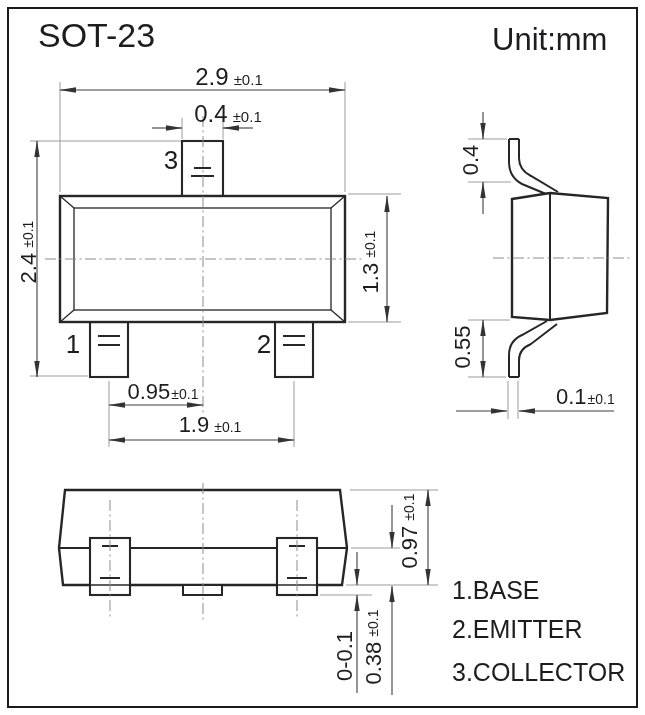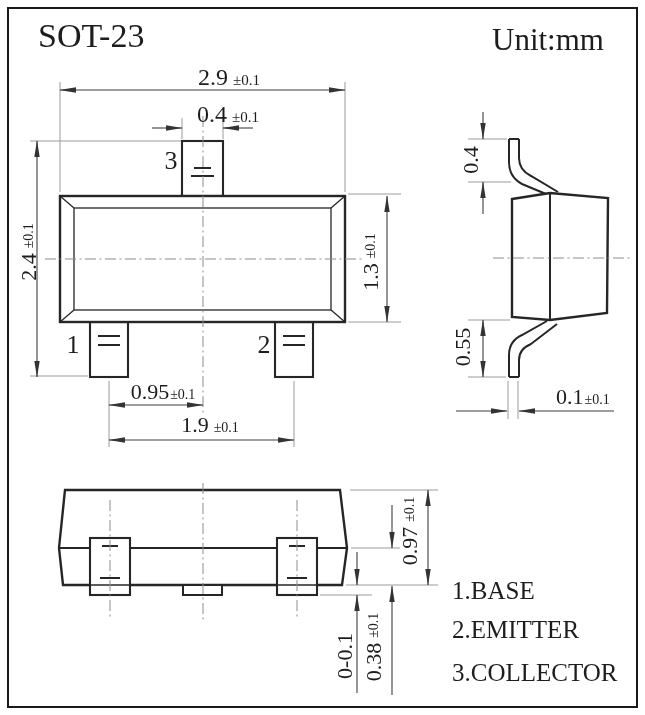--- a/index.html
+++ b/index.html
@@ -1,17 +1,17 @@
 <!DOCTYPE html>
 <html><head>
 <meta charset="utf-8">
 <style>
   html,body{margin:0;padding:0;background:#ffffff;}
   .sheet{position:relative;width:645px;height:715px;background:#ffffff;overflow:hidden;
-         font-family:Liberation Serif, serif;}
+         font-family:Liberation Sans, sans-serif;}
   svg{position:absolute;top:0;left:0;}
   .objf  {stroke:#262626;stroke-width:2.4;fill:#ffffff;stroke-linejoin:miter;}
   .objf2 {stroke:#262626;stroke-width:2.1;fill:#ffffff;}
   .thin  {stroke:#262626;stroke-width:1.3;fill:none;}
   .mk    {stroke:#262626;stroke-width:2;fill:none;}
   .lead  {stroke:#262626;stroke-width:2;fill:none;}
   .ext   {stroke:#9b9b9b;stroke-width:1;fill:none;}
   .cl    {stroke:#8c8c8c;stroke-width:1;fill:none;stroke-dasharray:11 3.5 2 3.5;}
   .dim   {stroke:#3f3f3f;stroke-width:1.1;fill:none;
           marker-start:url(#arrow);marker-end:url(#arrow);}

